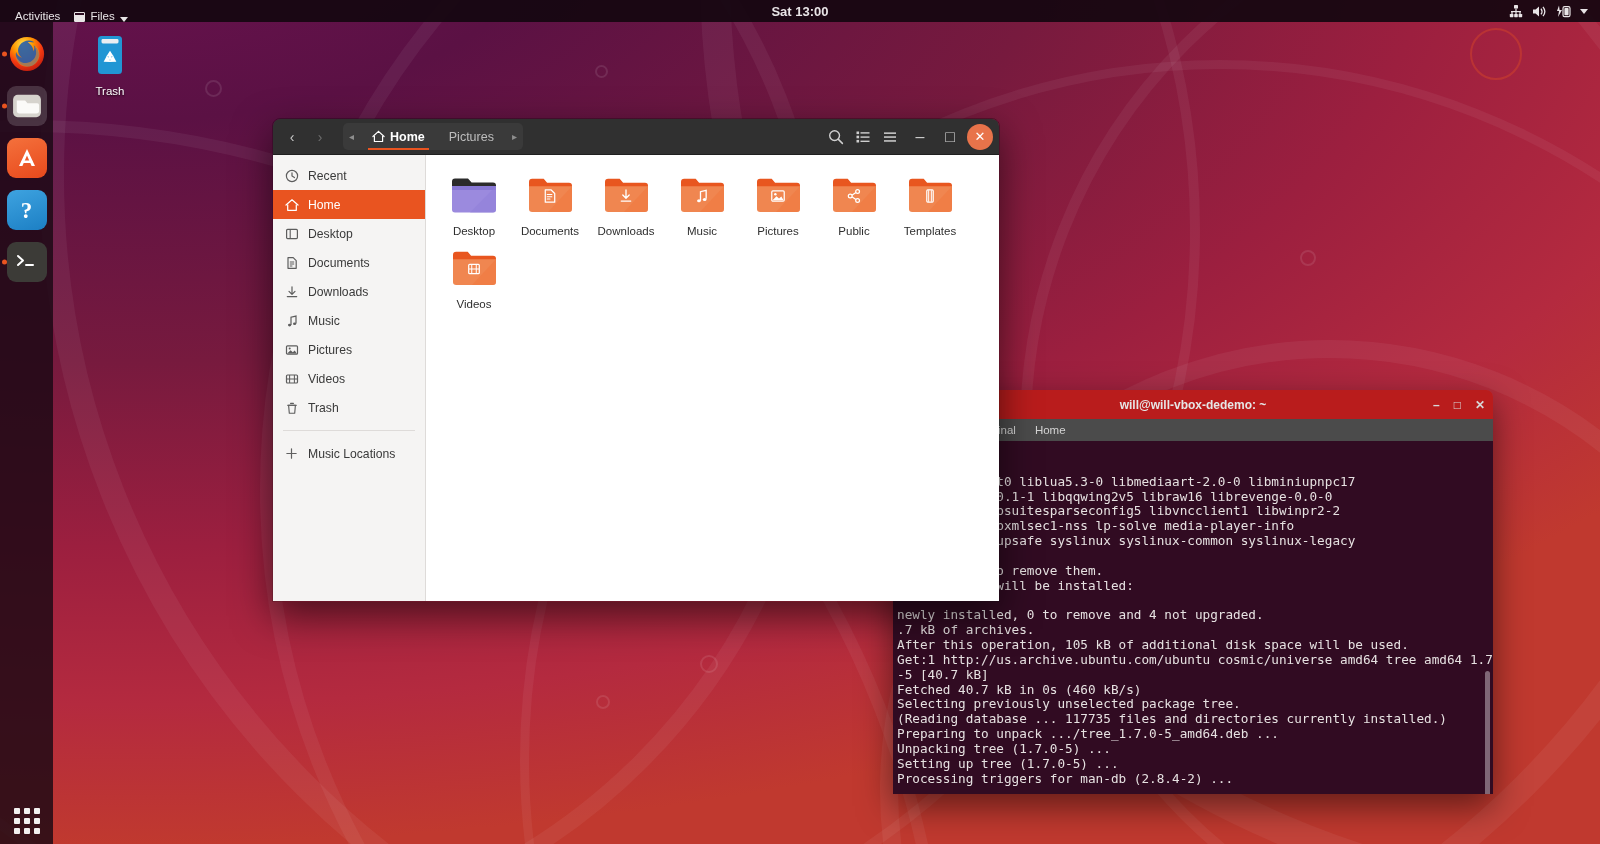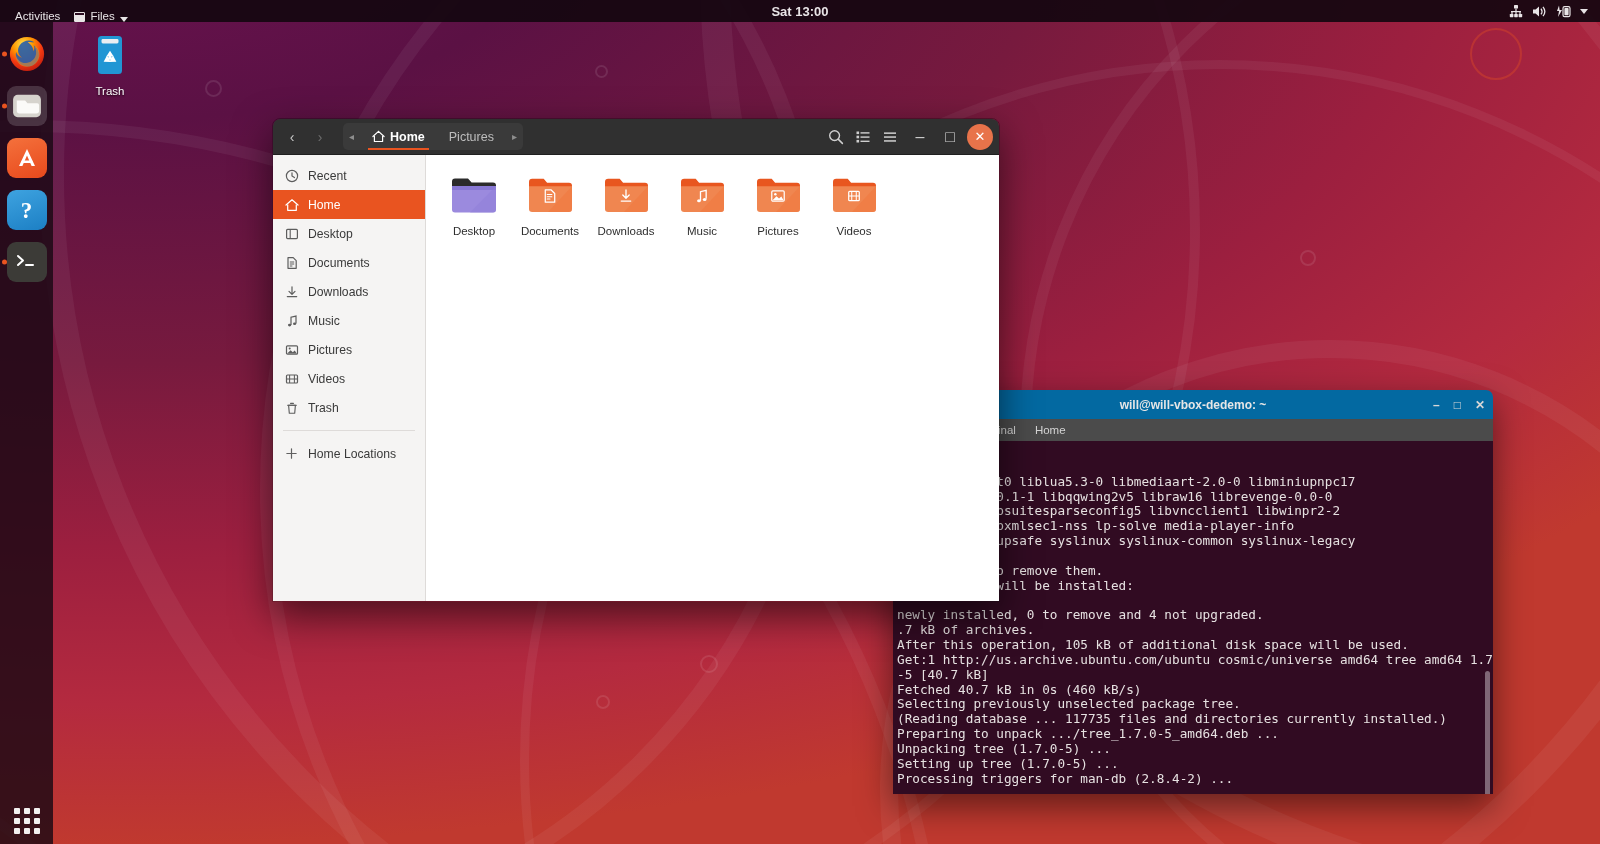--- a/index.html
+++ b/index.html
@@ -92,21 +92,21 @@
   .file-item .fname { font-size:11.5px; color:#2e2e2e; margin-top:4px; line-height:1.1; }
 
   
   #terminal {
     position:absolute; left:893px; top:390px; width:600px; height:404px;
     z-index:20; border-radius:7px 7px 0 0;
     box-shadow:0 12px 34px rgba(0,0,0,0.5);
     overflow:hidden; display:flex; flex-direction:column;
   }
   #term-title {
-    height:29px; background:#0369a1; display:flex; align-items:center; justify-content:center;
+    height:29px; background:#b91c1c; display:flex; align-items:center; justify-content:center;
     color:#e6e6e6; font-size:12px; font-weight:bold; position:relative; flex:none;
   }
   #term-wbtns { position:absolute; right:8px; top:0; height:29px; display:flex; align-items:center; gap:14px; color:#d7d7d7; font-size:12px; }
   #term-menu { height:22px; background:#4b4b4b; display:flex; align-items:center; gap:19px; padding-left:24px; color:#d4d4d4; font-size:11.5px; flex:none; }
   #term-screen {
     flex:1; background:#310b22; color:#e6e1e1; position:relative;
     font-family:"DejaVu Sans Mono","Liberation Mono",monospace;
     font-size:12.7px; line-height:14.85px; padding:4px 6px 4px 4px;
     overflow:hidden; white-space:pre;
   }
@@ -409,21 +409,21 @@
             <span>Trash</span>
           </div>
         </div>
       <div class="side-sep"></div>
       <div class="side-item">
         <span class="sico">
           <svg width="13" height="13" viewBox="0 0 14 14">
               <path d="M7 2v10M2 7h10" stroke="#606060" stroke-width="1.3" stroke-linecap="round"></path>
             </svg>
         </span>
-        <span>Home Locations</span>
+        <span>Music Locations</span>
       </div>
     </div>
     <div id="files-area">
         <div class="file-item">
           <div><svg width="48" height="42" viewBox="0 0 48 42">
       <path d="M2 6.5a3 3 0 013-3h13l3.6 4H43a3 3 0 013 3v2H2z" fill="#2b2b2b"></path>
       <path d="M2 11h44v23.5a3 3 0 01-3 3H5a3 3 0 01-3-3z" fill="#9b8ade"></path>
       <path d="M2 11h44v4H2z" fill="#8878d4"></path>
       <path d="M46 11v23.5a3 3 0 01-3 3H20z" fill="#8f7fd8" opacity="0.55"></path>
     </svg></div>
@@ -487,20 +487,50 @@
     </svg></div>
           <div class="fname">Pictures</div>
         </div>
         <div class="file-item">
           <div><svg width="48" height="42" viewBox="0 0 48 42">
       <path d="M3 7a3.2 3.2 0 013.2-3.2h11.5l3.4 3.9H43a3 3 0 013 3v2.8H3z" fill="#e8561f"></path>
       <path d="M3 11.2h43v22.6a3.2 3.2 0 01-3.2 3.2H6.2A3.2 3.2 0 013 33.8z" fill="#f08650"></path>
       <path d="M46 11.2v22.6a3.2 3.2 0 01-3.2 3.2H22z" fill="#ef7a40" opacity="0.65"></path>
       <g transform="translate(15.5,12.5)">
                 <svg width="17" height="17" viewBox="0 0 18 18">
+                  <circle cx="12.8" cy="4.3" r="2" fill="none" stroke="#ffffff" stroke-width="1.3"></circle>
+                  <circle cx="12.8" cy="13.7" r="2" fill="none" stroke="#ffffff" stroke-width="1.3"></circle>
+                  <circle cx="5" cy="9" r="2" fill="none" stroke="#ffffff" stroke-width="1.3"></circle>
+                  <path d="M6.8 8.1 11 5.2M6.8 9.9 11 12.8" stroke="#ffffff" stroke-width="1.3"></path>
+                </svg>
+              </g>
+    </svg></div>
+          <div class="fname">Public</div>
+        </div>
+        <div class="file-item">
+          <div><svg width="48" height="42" viewBox="0 0 48 42">
+      <path d="M3 7a3.2 3.2 0 013.2-3.2h11.5l3.4 3.9H43a3 3 0 013 3v2.8H3z" fill="#e8561f"></path>
+      <path d="M3 11.2h43v22.6a3.2 3.2 0 01-3.2 3.2H6.2A3.2 3.2 0 013 33.8z" fill="#f08650"></path>
+      <path d="M46 11.2v22.6a3.2 3.2 0 01-3.2 3.2H22z" fill="#ef7a40" opacity="0.65"></path>
+      <g transform="translate(15.5,12.5)">
+                <svg width="17" height="17" viewBox="0 0 18 18">
+                  <rect x="5.6" y="2.6" width="6.8" height="12.8" rx="1" fill="none" stroke="#ffffff" stroke-width="1.3"></rect>
+                  <path d="M7.6 2.8v12.4M10.4 2.8v12.4" stroke="#ffffff" stroke-width="1.1"></path>
+                </svg>
+              </g>
+    </svg></div>
+          <div class="fname">Templates</div>
+        </div>
+        <div class="file-item">
+          <div><svg width="48" height="42" viewBox="0 0 48 42">
+      <path d="M3 7a3.2 3.2 0 013.2-3.2h11.5l3.4 3.9H43a3 3 0 013 3v2.8H3z" fill="#e8561f"></path>
+      <path d="M3 11.2h43v22.6a3.2 3.2 0 01-3.2 3.2H6.2A3.2 3.2 0 013 33.8z" fill="#f08650"></path>
+      <path d="M46 11.2v22.6a3.2 3.2 0 01-3.2 3.2H22z" fill="#ef7a40" opacity="0.65"></path>
+      <g transform="translate(15.5,12.5)">
+                <svg width="17" height="17" viewBox="0 0 18 18">
                   <rect x="3.4" y="4" width="11.2" height="10" rx="1" fill="none" stroke="#ffffff" stroke-width="1.3"></rect>
                   <path d="M6.6 4.2v9.6M11.4 4.2v9.6M3.6 9h10.8" stroke="#ffffff" stroke-width="1.1"></path>
                 </svg>
               </g>
     </svg></div>
           <div class="fname">Videos</div>
         </div>
       </div>
   </div>
 </div>

